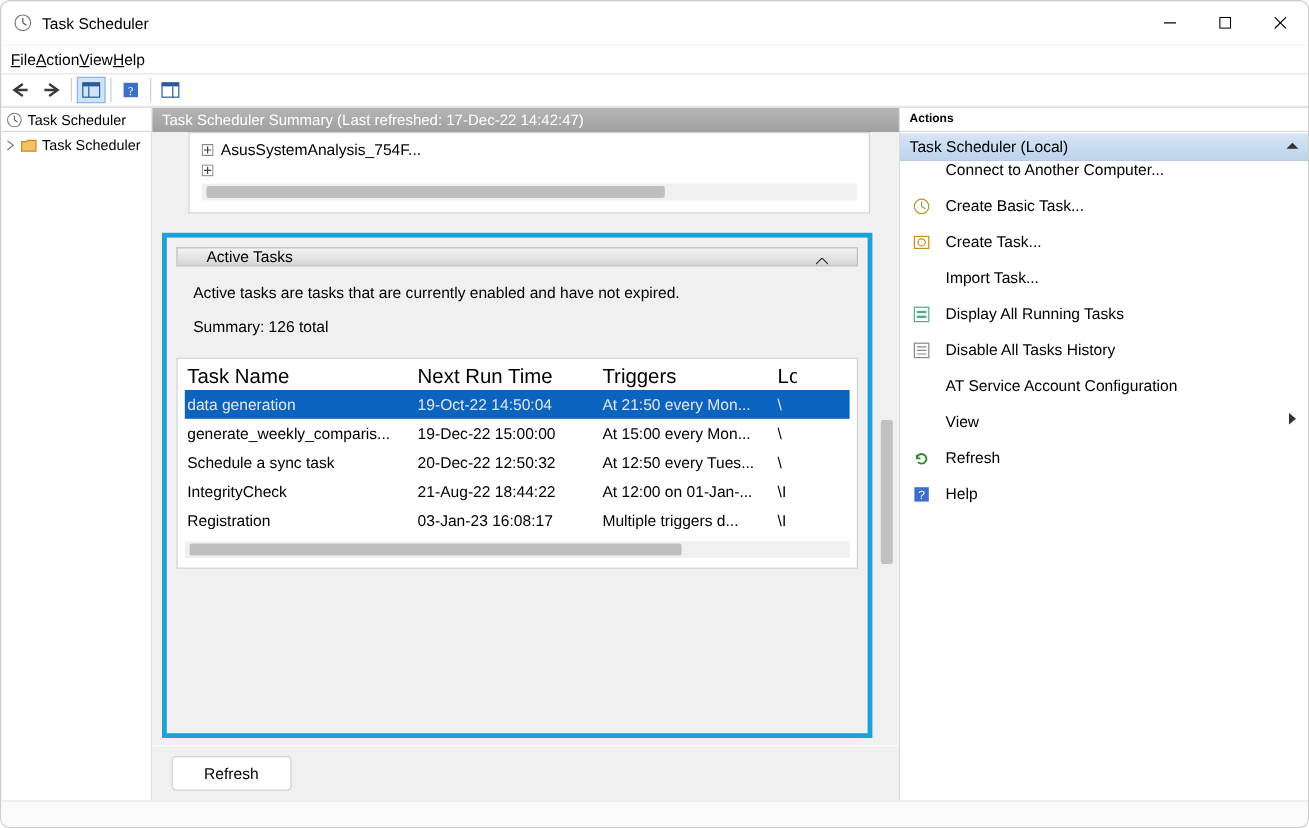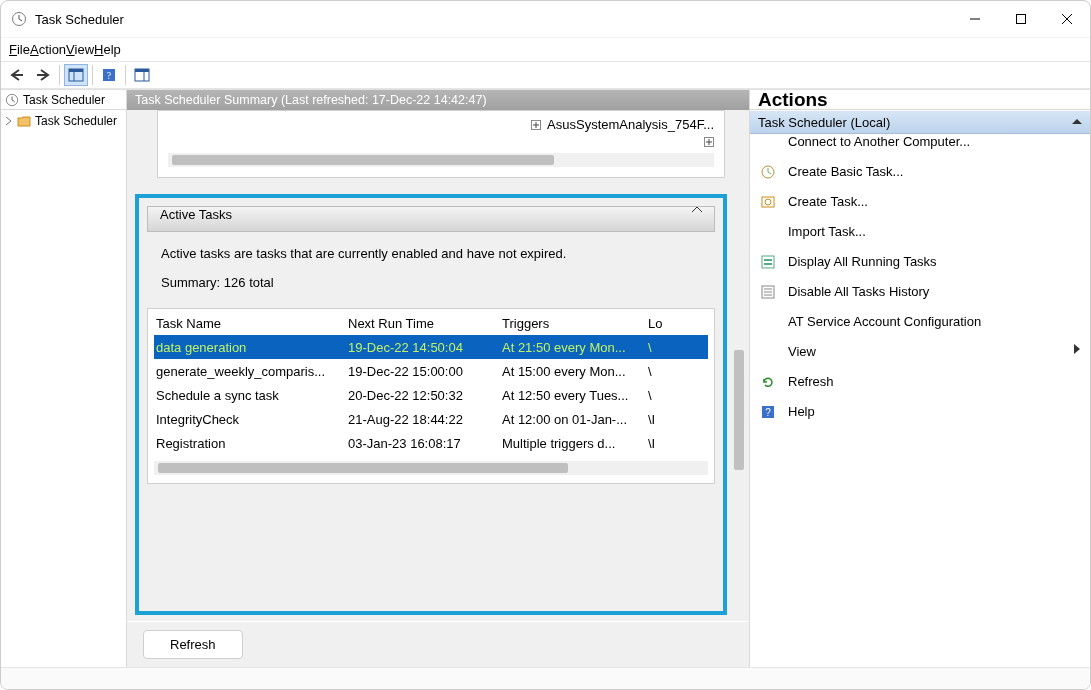--- a/index.html
+++ b/index.html
@@ -24,40 +24,40 @@
   .client { flex: 1; display: flex; border-top: 1px solid #e0e0e0; overflow: hidden; }
   .nav { width: 126px; border-right: 1px solid #d9d9d9; display: flex; flex-direction: column; }
   .nav-head { height: 20px; background: #fff; border-bottom: 1px solid #d9d9d9; font-size: 12px; padding-left: 4px; display: flex; align-items: center; gap:4px; }
   .nav-body { flex:1; padding: 2px 0 0 2px; font-size: 12px; overflow:hidden; white-space:nowrap; }
   .nav-item { display:flex; align-items:center; gap:4px; padding: 0 2px; height:18px; }
   .center { flex: 1; display: flex; flex-direction: column; border-right: 1px solid #d9d9d9; min-width:0; }
   .center-head { height: 20px; background: linear-gradient(#b5b5b5,#a0a0a0); color: #fff; font-size: 12.5px; display: flex; align-items: center; padding: 0 8px; }
   .center-body { flex:1; background:#f0f0f0; display:flex; flex-direction:column; overflow:hidden; position:relative; }
   .upper-box { margin: 0 24px 10px 30px; background:#fff; border:1px solid #d0d0d0; padding: 2px 10px 10px 10px; }
   .upper-items { font-size:13px; line-height:24px; }
-  .upper-items .row { display:flex; align-items:center; gap:6px;justify-content:flex-end; }
+  .upper-items .row { display:flex; align-items:center; gap:6px; }
   .hscroll { height:14px; background:#f0f0f0; position:relative; margin-top:6px; }
   .hscroll .thumb { position:absolute; top:2px; height:10px; background:#bfbfbf; border-radius:2px; }
   .highlight-box { border: 4px solid #1ba1d6; margin: 6px 22px 6px 8px; background:#f0f0f0; padding: 8px 8px 8px 8px; flex:1; display:flex; flex-direction:column; min-height:0; }
-  .section-header { height: 26px; background: linear-gradient(#f4f4f4,#d5d5d5); border:1px solid #bdbdbd; display:flex; align-items:flex-start; padding:0 12px; font-size:13px; justify-content:space-between; }
+  .section-header { height: 16px; background: linear-gradient(#f4f4f4,#d5d5d5); border:1px solid #bdbdbd; display:flex; align-items:flex-end; padding:0 24px; font-size:13px; justify-content:space-between; }
   .section-body { padding: 14px 12px 0 14px; font-size:13px; }
   .tasks-table-wrap { margin: 18px 0 0 0; background:#fff; border:1px solid #d0d0d0; padding:4px 6px 8px 6px; }
-  .thead { display:flex; font-size:13px; height:22px; align-items:center; border-bottom:1px solid #fff; }
+  .thead { display:flex; font-size:17px; height:22px; align-items:center; border-bottom:1px solid #fff; }
   .thead .th { border-right: none; padding:0 2px; overflow:hidden; white-space:nowrap; }
   .trow { display:flex; font-size:13px; height:24px; align-items:center; }
-  .trow.sel { background:#0a64bf; color:#bef264; }
+  .trow.sel { background:#0a64bf; color:#e5e5e5; }
   .trow .td { padding:0 2px; overflow:hidden; white-space:nowrap; text-overflow:ellipsis; }
   .c1 { width: 192px; }
   .c2 { width: 154px; }
   .c3 { width: 146px; }
   .c4 { width: 18px; }
   .footer { height: 46px; display:flex; align-items:center; padding: 0 28px 0 16px; background:#f0f0f0; justify-content:space-between; border-top: 1px solid #fff; }
   .btn { border:1px solid #cfcfcf; border-radius:4px; background:#fff; padding: 6px 26px; font-size:13px; cursor:default; }
   .actions { width: 340px; display:flex; flex-direction:column; }
-  .actions-head { height:20px; background:#fff; border-bottom:1px solid #d9d9d9; font-size:19px; font-weight:600; padding-left:8px; display:flex; align-items:center; }
+  .actions-head { height:20px; background:#fff; border-bottom:1px solid #d9d9d9; font-size:10px; font-weight:600; padding-left:8px; display:flex; align-items:center; }
   .actions-group { height:24px; background: linear-gradient(#d7e6f6,#bcd3ec); border-top:1px solid #fff; border-bottom:1px solid #a9bed6; padding:0 8px; display:flex; align-items:center; font-size:13px; justify-content:space-between; }
   .actions-list { flex:1; }
   .act { height:30px; display:flex; align-items:flex-start; padding-left:10px; gap:12px; font-size:13px; }
   .ico { width:16px; height:16px; display:flex; align-items:center; justify-content:center; }
   .statusbar { height:22px; border-top:1px solid #e5e5e5; background:#fafafa; }
   .center-vscroll { position:absolute; right:2px; top:0; bottom:0; width:16px; }
   .center-vscroll .thumb { position:absolute; right:3px; width:10px; background:#c0c0c0; border-radius:2px; }
   
   svg { display:block; }
 </style>
@@ -222,21 +222,21 @@
           <div class="tasks-table-wrap">
             <div class="thead" id="task-head">
                 <div class="th c1">Task Name</div>
                 <div class="th c2">Next Run Time</div>
                 <div class="th c3">Triggers</div>
                 <div class="th c4">Lo</div>
               </div>
             <div id="task-rows">
                 <div class="trow sel">
                   <div class="td c1">data generation</div>
-                  <div class="td c2">19-Dec-22 14:50:04</div>
+                  <div class="td c2">19-Oct-22 14:50:04</div>
                   <div class="td c3">At 21:50 every Mon...</div>
                   <div class="td c4">\</div>
                 </div>
                 <div class="trow">
                   <div class="td c1">generate_weekly_comparis...</div>
                   <div class="td c2">19-Dec-22 15:00:00</div>
                   <div class="td c3">At 15:00 every Mon...</div>
                   <div class="td c4">\</div>
                 </div>
                 <div class="trow">

